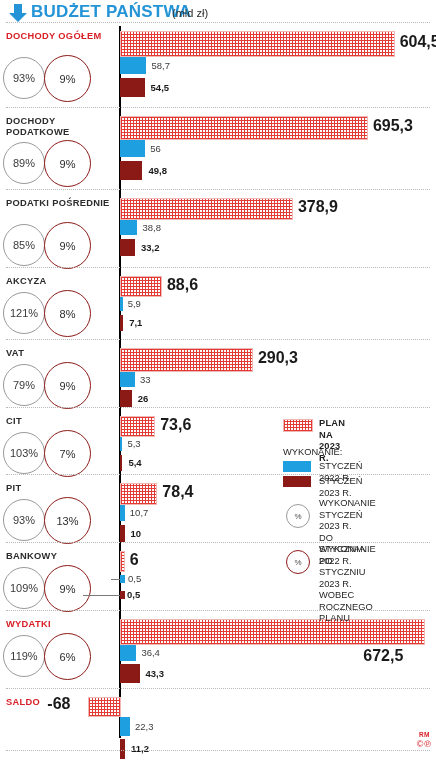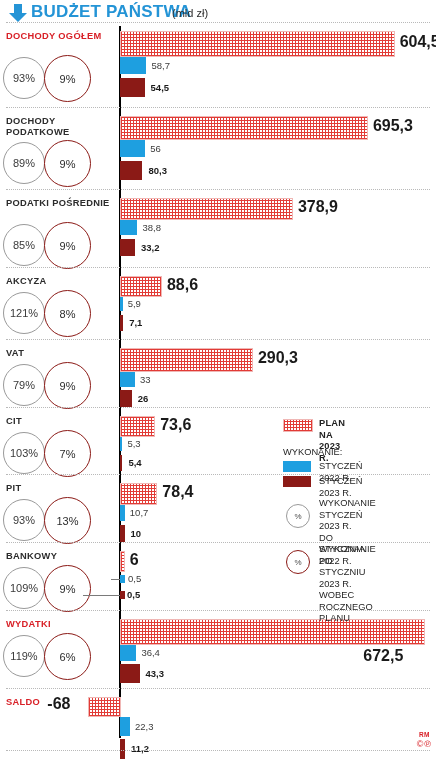--- a/index.html
+++ b/index.html
@@ -138,21 +138,21 @@
           <div class="circ red">
             <span>9%</span>
           </div>
         </div>
         <div class="bars">
           <div class="bar plan" style="top: 0px; height: 22px; width: 245.93px;"></div>
           <div class="val big" style="left: 252.93px; top: 1px;">695,3</div>
           <div class="bar b2022" style="top: 24px; height: 17px; width: 25.256px;"></div>
           <div class="val small-blue" style="left: 30.256px; top: 26.5px;">56</div>
           <div class="bar b2023" style="top: 45px; height: 19px; width: 22.4598px;"></div>
-          <div class="val small-dark" style="left: 28.4598px; top: 48.5px;">80,3</div>
+          <div class="val small-dark" style="left: 28.4598px; top: 48.5px;">49,8</div>
         </div>
       </div>
       <div class="sep" style="top: 189px;"></div>
       <div class="grp" style="top: 198px;">
         <div class="grp-label" style="top: 0px;">PODATKI POŚREDNIE</div>
         <div class="circles" style="top: 26px;">
           <div class="circ gray">
             <span>85%</span>
           </div>
           <div class="circ red">

